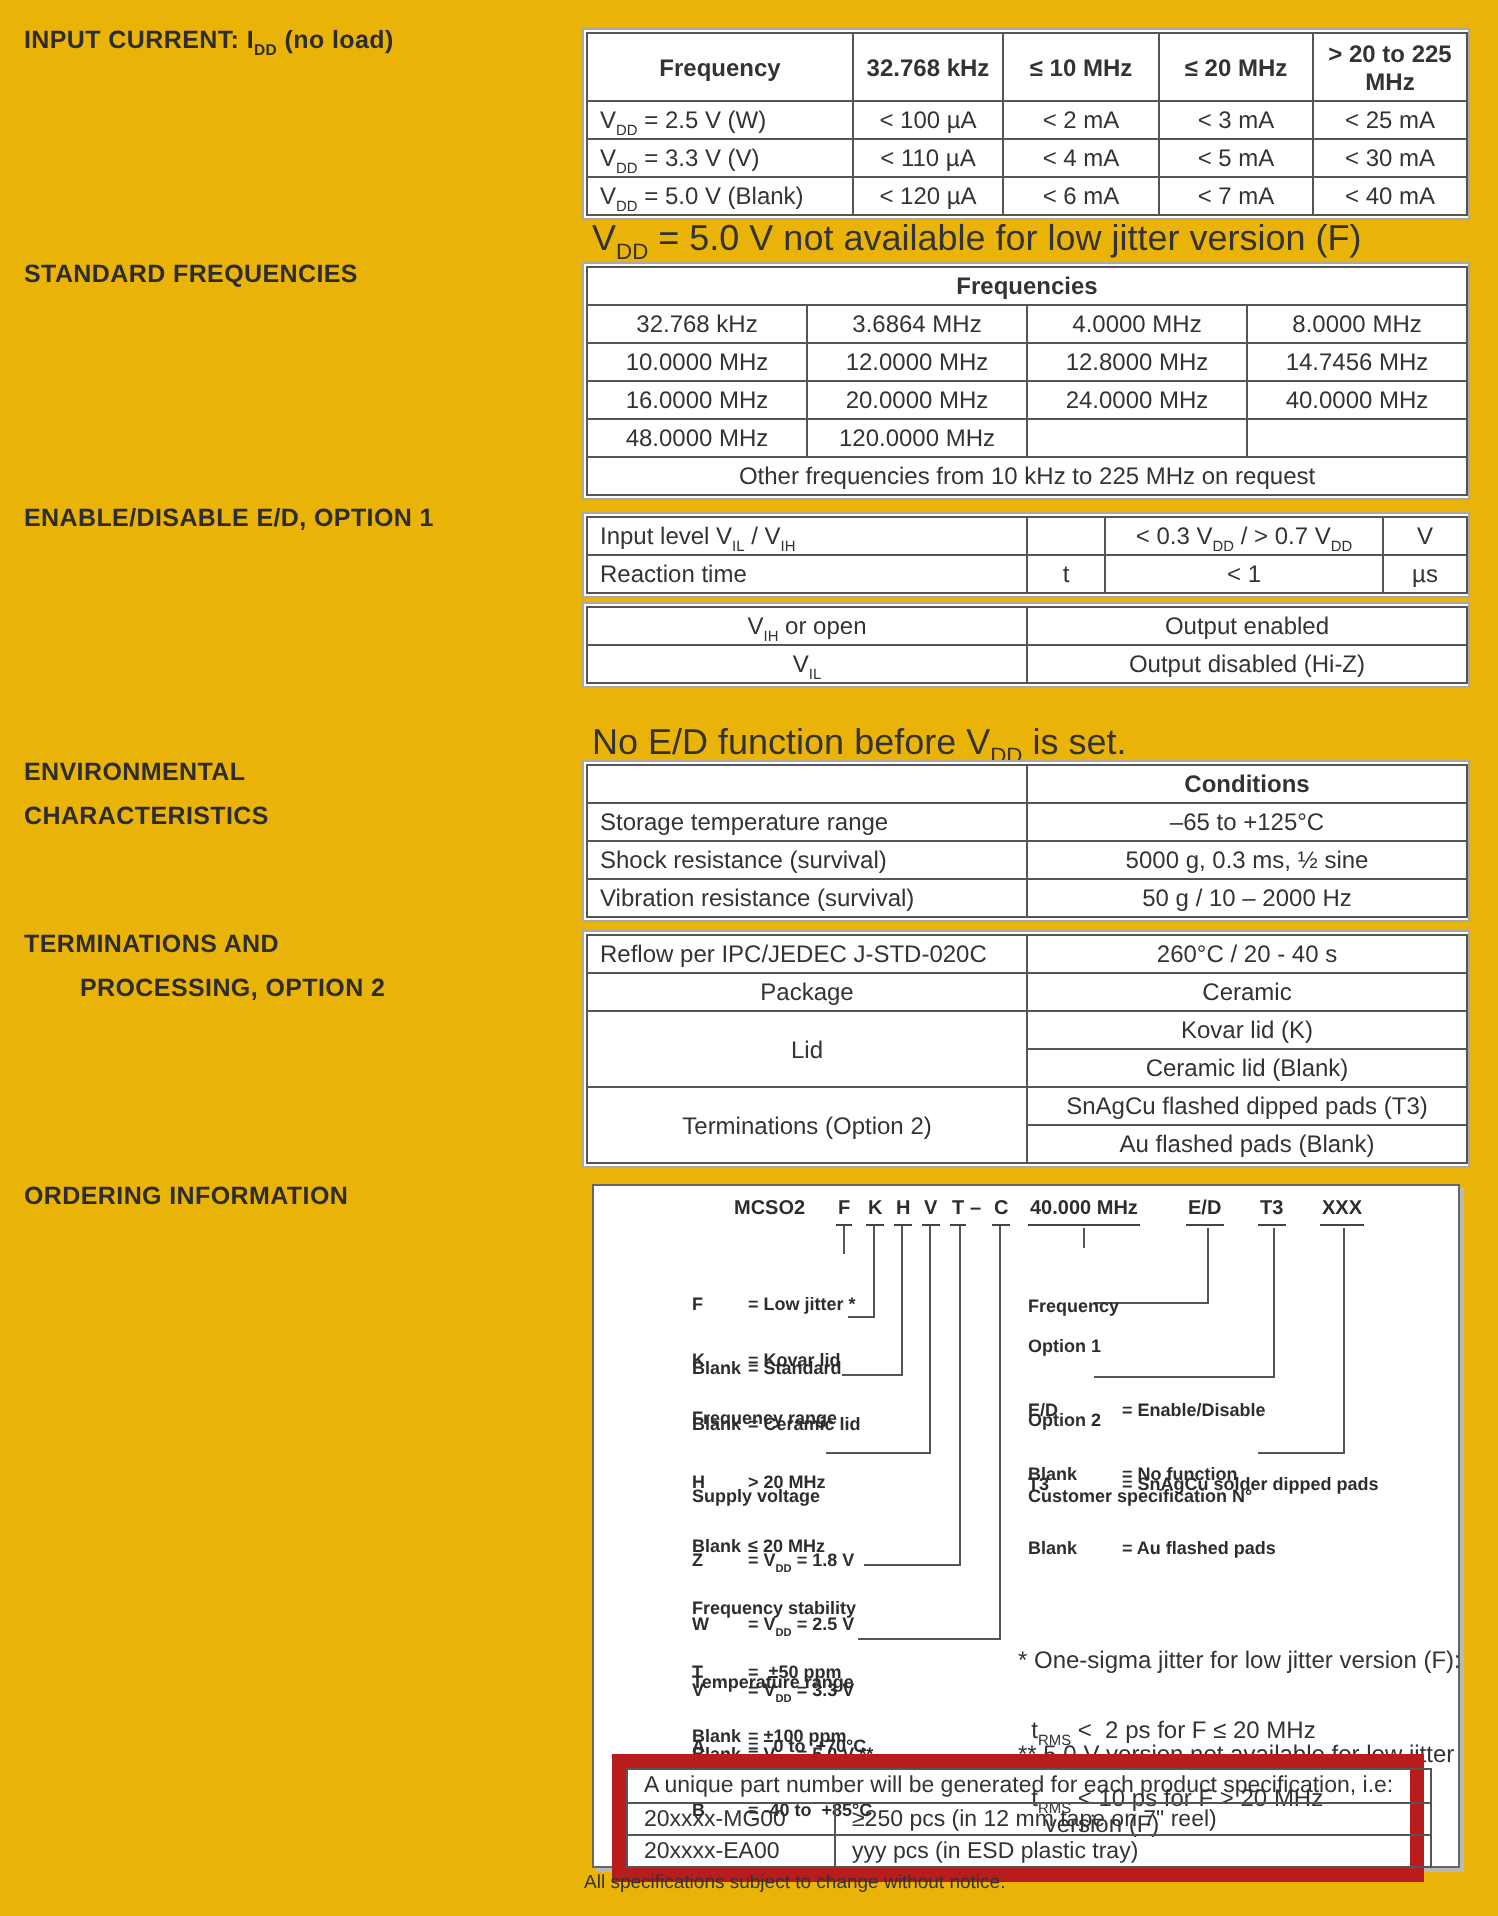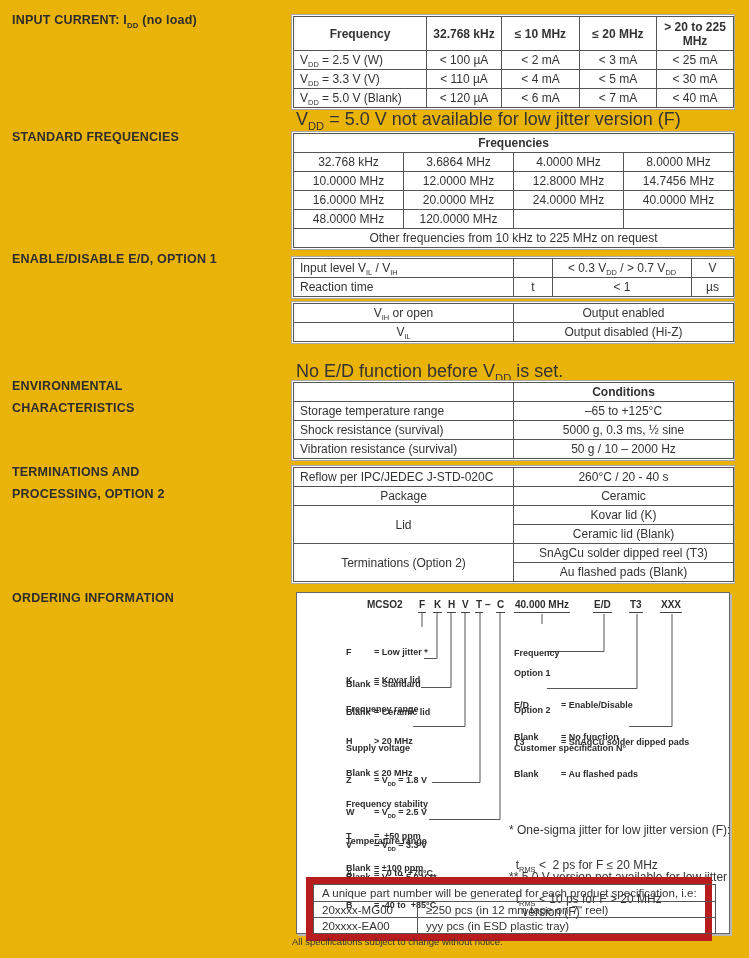--- a/index.html
+++ b/index.html
@@ -40,21 +40,21 @@
 <body>
 
 <div class="page">
 
   <div class="heading" style="top:13px;">INPUT CURRENT: I<sub>DD</sub> (no load)</div>
   <div class="heading" style="top:130px;">STANDARD FREQUENCIES</div>
   <div class="heading" style="top:252px;">ENABLE/DISABLE E/D, OPTION 1</div>
   <div class="heading" style="top:379px;">ENVIRONMENTAL</div>
   <div class="heading" style="top:401px;">CHARACTERISTICS</div>
   <div class="heading" style="top:465px;">TERMINATIONS AND</div>
-  <div class="heading" style="top:487px;">PROCESSING, OPTION 2</div>
+  <div class="heading" style="top:487px;margin-left:28px;">PROCESSING, OPTION 2</div>
   <div class="heading" style="top:591px;">ORDERING INFORMATION</div>
 
   <div class="twrap" style="top:14px;">
     <table>
       <colgroup>
           <col style="width:133px">
           <col style="width:75px">
           <col style="width:78px">
           <col style="width:77px">
           <col style="width:77px">
@@ -225,21 +225,21 @@
       </tr>
       <tr>
         <td rowspan="2">Lid</td>
         <td>Kovar lid (K)</td>
       </tr>
       <tr>
         <td>Ceramic lid (Blank)</td>
       </tr>
       <tr>
         <td rowspan="2">Terminations (Option 2)</td>
-        <td>SnAgCu solder dipped reel (T3)</td>
+        <td>SnAgCu flashed dipped pads (T3)</td>
       </tr>
       <tr>
         <td>Au flashed pads (Blank)</td>
       </tr>
     </tbody>
       </table>
   </div>
 
   <div class="obox">
 

